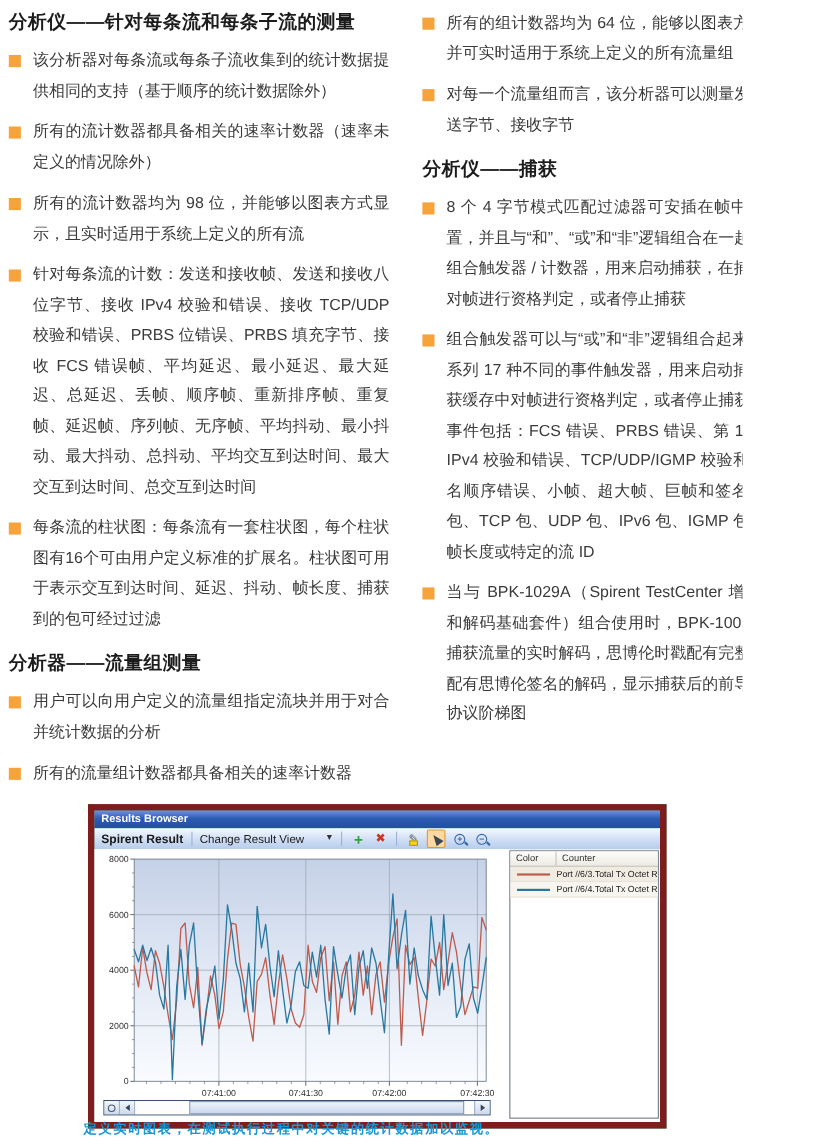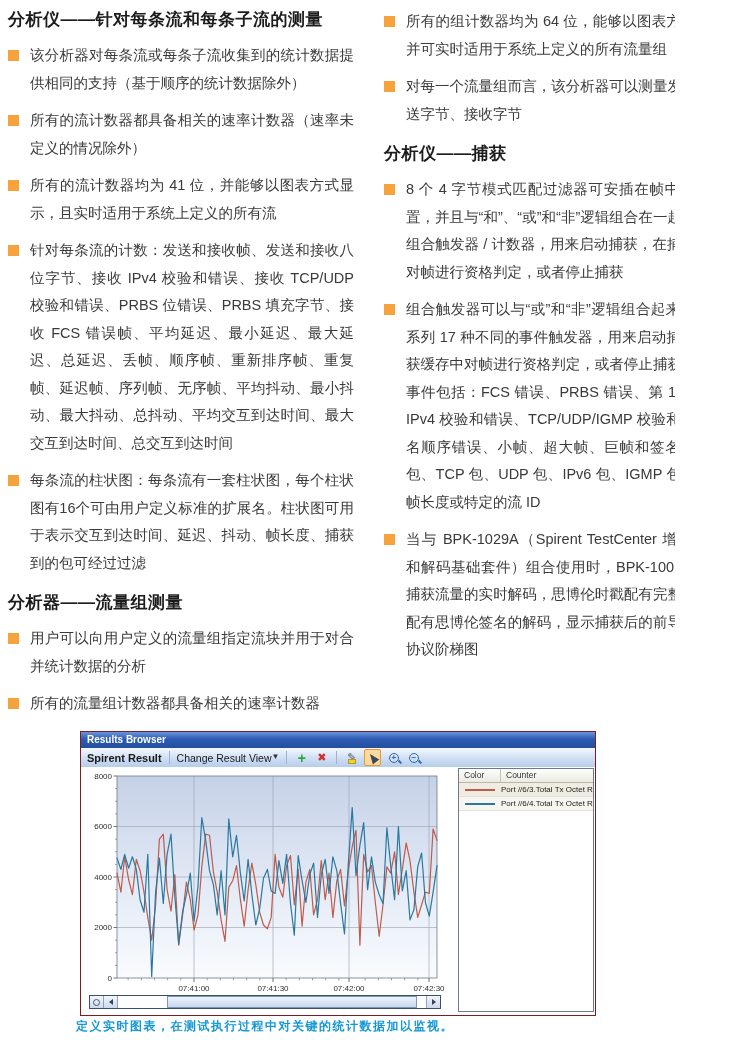--- a/index.html
+++ b/index.html
@@ -13,29 +13,29 @@
   .sec:first-child .sec-heading{margin-top:0;}
   .sec-heading:empty{display:none;margin:0;}
   .item{display:flex;margin:0 0 10px 0;}
   .sq{flex:none;width:11px;height:11px;background:#f6a33c;margin:8px 11px 0 0;}
   .item-text{flex:1;font-size:14.5px;line-height:27.5px;text-align:justify;color:#3a3a3a;}
   
   .caption{position:absolute;left:76px;top:1018px;font-size:12px;font-weight:700;
            color:#1697d6;letter-spacing:1.5px;white-space:nowrap;}
   
   .win{position:absolute;left:80px;top:731px;width:514px;height:283px;
-       border:1px solid #7f1d1d;background:#5eead4;font-family:"Liberation Sans","DejaVu Sans",sans-serif;}
+       border:6px solid #7f1d1d;background:#5eead4;font-family:"Liberation Sans","DejaVu Sans",sans-serif;}
   .titlebar{height:16px;background:linear-gradient(#6b93dd,#2c5bb4 45%,#234f9e);
             color:#fff;font-size:10px;font-weight:700;line-height:16px;padding:0 6px;}
   .toolbar{height:19px;background:linear-gradient(#f4f8fd,#cfdef4 55%,#b6cdeb);
            border-bottom:1px solid #8fa7c9;display:flex;align-items:center;gap:5px;
            padding:0 6px;font-size:10.5px;color:#1a1a1a;}
   .tb-sep{width:1px;height:13px;background:#9db2d2;margin:0 2px;}
   .tb-label{font-weight:700;font-size:11px;}
-  .tb-btn{display:flex;gap:0;cursor:default;}
+  .tb-btn{display:flex;gap:19px;cursor:default;}
   .tb-caret{font-size:8px;color:#333;}
   .tbi{display:inline-flex;align-items:center;justify-content:center;width:15px;height:15px;}
   .ic-plus{color:#2fa43c;font-weight:700;font-size:14px;line-height:1;}
   .ic-x{color:#cf3328;font-weight:700;font-size:11px;line-height:1;}
   .ic-pencil{position:relative;font-size:11px;color:#55616e;}
   .ic-pencil::after{content:"";position:absolute;left:1px;right:1px;bottom:0;height:3px;background:#f2d22e;border:1px solid #b89a14;}
   .ic-cursor{background:#fcd9a0;border:1px solid #e09a33;border-radius:2px;}
   .cursor-shape{display:block;width:0;height:0;border-left:4px solid transparent;border-right:4px solid transparent;
                 border-bottom:10px solid #3f4753;transform:rotate(-38deg);}
   .mag{position:relative;width:8px;height:8px;border:1.6px solid #3668a8;border-radius:50%;
@@ -87,21 +87,21 @@
             <span class="item-text">该分析器对每条流或每条子流收集到的统计数据提供相同的支持（基于顺序的统计数据除外）</span>
           </div>
 
           <div class="item">
             <span class="sq"></span>
             <span class="item-text">所有的流计数器都具备相关的速率计数器（速率未定义的情况除外）</span>
           </div>
 
           <div class="item">
             <span class="sq"></span>
-            <span class="item-text">所有的流计数器均为 41 位，并能够以图表方式显示，且实时适用于系统上定义的所有流</span>
+            <span class="item-text">所有的流计数器均为 98 位，并能够以图表方式显示，且实时适用于系统上定义的所有流</span>
           </div>
 
           <div class="item">
             <span class="sq"></span>
             <span class="item-text">针对每条流的计数：发送和接收帧、发送和接收八位字节、接收 IPv4 校验和错误、接收 TCP/UDP 校验和错误、PRBS 位错误、PRBS 填充字节、接收 FCS 错误帧、平均延迟、最小延迟、最大延迟、总延迟、丢帧、顺序帧、重新排序帧、重复帧、延迟帧、序列帧、无序帧、平均抖动、最小抖动、最大抖动、总抖动、平均交互到达时间、最大交互到达时间、总交互到达时间</span>
           </div>
 
           <div class="item">
             <span class="sq"></span>
             <span class="item-text">每条流的柱状图：每条流有一套柱状图，每个柱状图有16个可由用户定义标准的扩展名。柱状图可用于表示交互到达时间、延迟、抖动、帧长度、捕获到的包可经过过滤</span>

